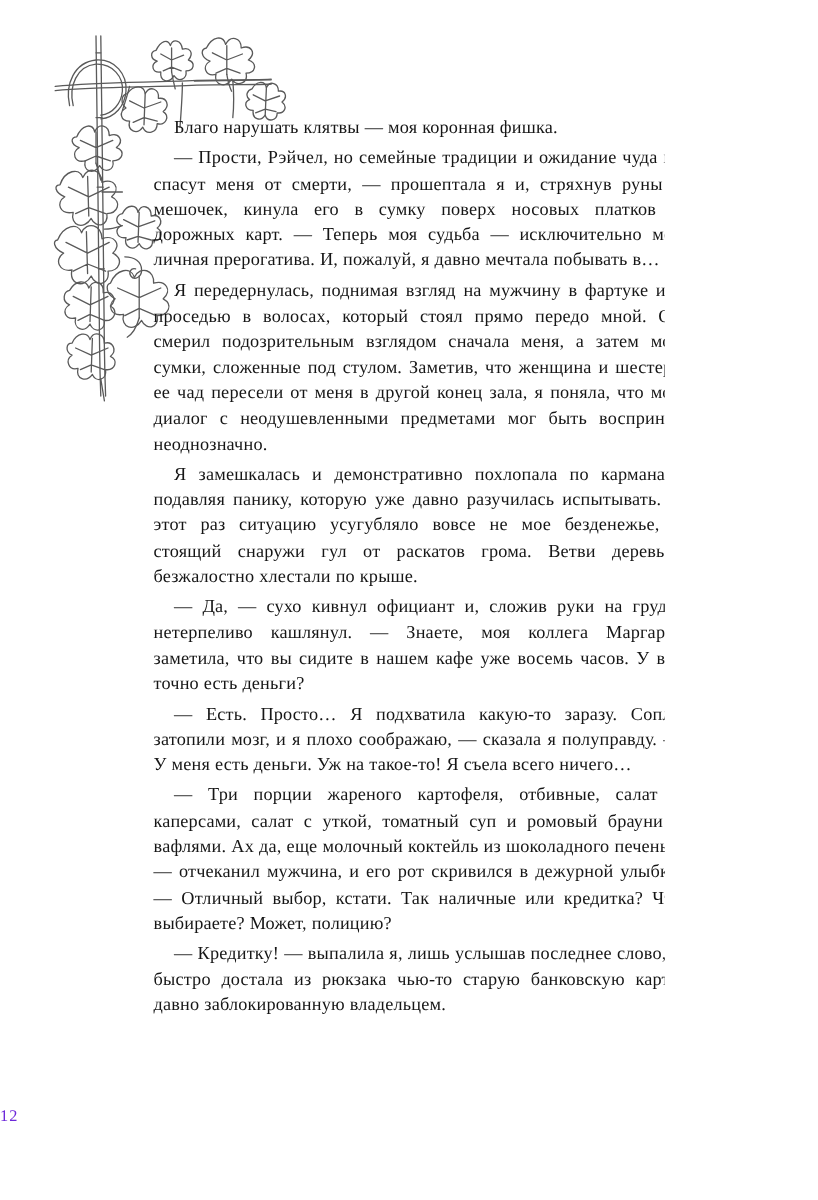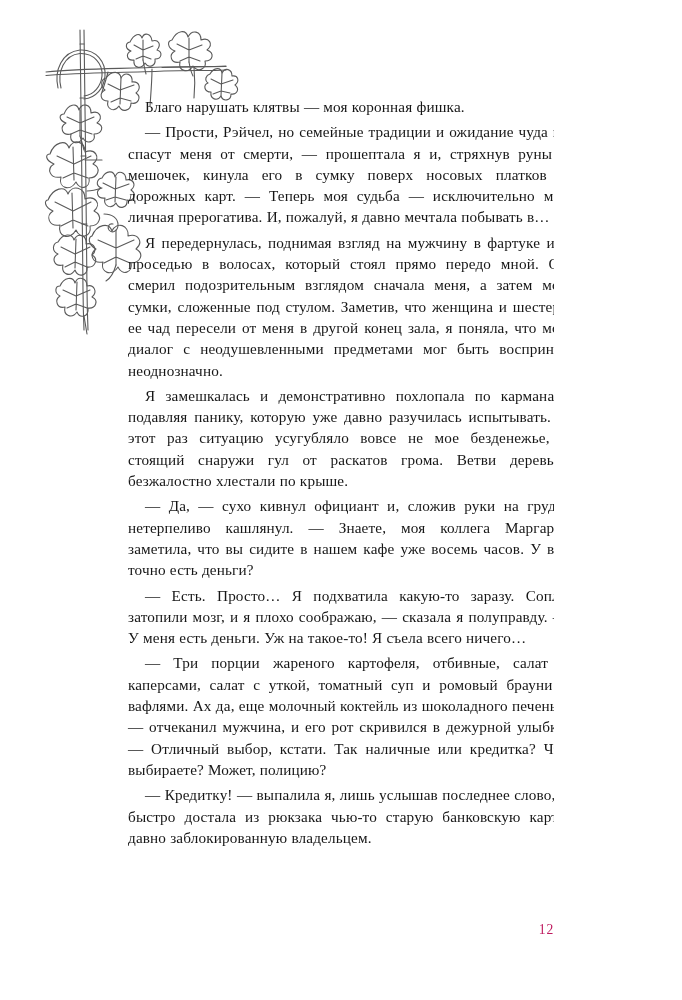--- a/index.html
+++ b/index.html
@@ -57,24 +57,24 @@
   }
   
   p.para + p.para { margin-top: 4px; }
 
   
   #folio {
     position: absolute;
     left: 0;
     right: 0;
     top: 922px;
-    text-align: right;
+    text-align: left;
     font-size: 13.6px;
     letter-spacing: 0.06em;
-    color: #be185d;
+    color: #6d28d9;
   }
 </style>
 </head>
 <body>
 
 <div id="page">
 
   <div id="ornament">
     <svg viewBox="0 0 200 310" xmlns="http://www.w3.org/2000/svg" fill="none" stroke="#5a5a5a" stroke-width="1.1" stroke-linecap="round" stroke-linejoin="round">
 

